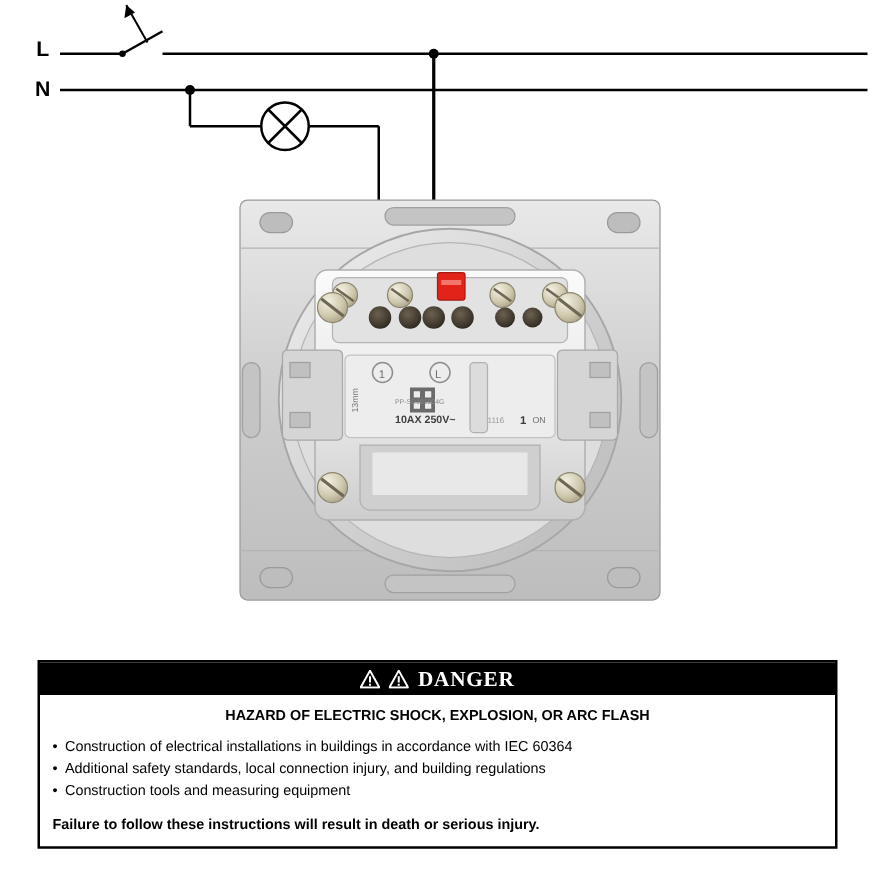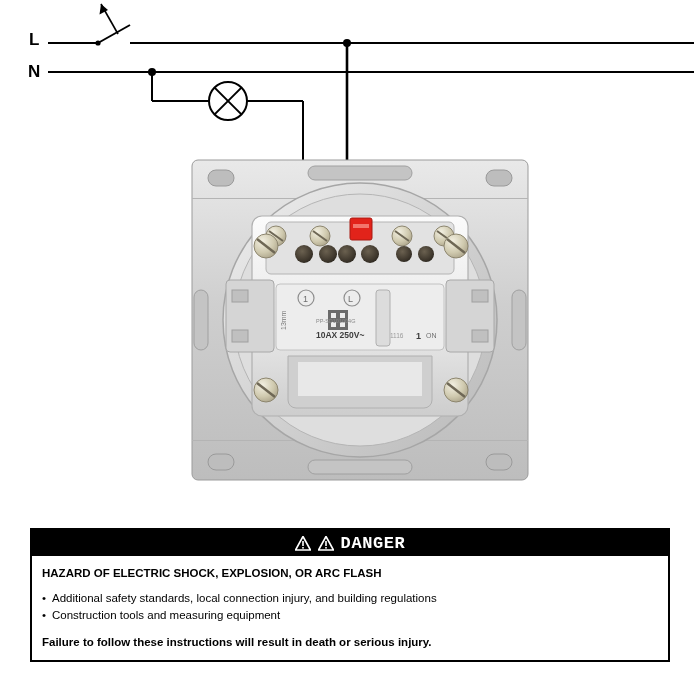--- a/index.html
+++ b/index.html
@@ -65,39 +65,40 @@
     height: 26px;
     display: flex;
     align-items: center;
     justify-content: center;
     gap: 7px;
   }
   .danger-header .dtitle {
     font-size: 17px;
     font-weight: bold;
     letter-spacing: 0.6px;
-    font-family: Liberation Mono, monospace;
+    font-family: Liberation Serif, serif;
     line-height: 1;
   }
   .warn-tri {
     display: inline-block;
     width: 16px;
     height: 15px;
     position: relative;
   }
   .danger-body {
     padding: 9px 10px 9px 10px;
     font-size: 11.5px;
     color: #000000;
     line-height: 1.45;
   }
   .danger-body .head-line {
     font-weight: bold;
     font-size: 11.5px;
     margin-bottom: 7px;
+    text-align: center;
   }
   .danger-body .para {
     margin: 0;
   }
   .danger-body .bullets {
     margin: 8px 0 0 0;
     padding: 0;
     list-style: none;
   }
   .danger-body .bullets li {
@@ -294,20 +295,21 @@
           <polygon points="8,0.5 15.5,14 0.5,14" fill="none" stroke="#ffffff" stroke-width="1.6" stroke-linejoin="round"></polygon>
           <rect x="7.2" y="5" width="1.6" height="5" fill="#ffffff"></rect>
           <rect x="7.2" y="11" width="1.6" height="1.6" fill="#ffffff"></rect>
         </svg>
       </span>
       <span class="dtitle">DANGER</span>
     </div>
     <div class="danger-body">
       <div class="head-line">HAZARD OF ELECTRIC SHOCK, EXPLOSION, OR ARC FLASH</div>
       <ul class="bullets">
+        <li>Construction of electrical installations in buildings in accordance with IEC 60364</li>
         <li>Additional safety standards, local connection injury, and building regulations</li>
         <li>Construction tools and measuring equipment</li>
       </ul>
       <div class="foot-line">Failure to follow these instructions will result in death or serious injury.</div>
     </div>
   </div>
 
 </div>
 
 </body></html>

